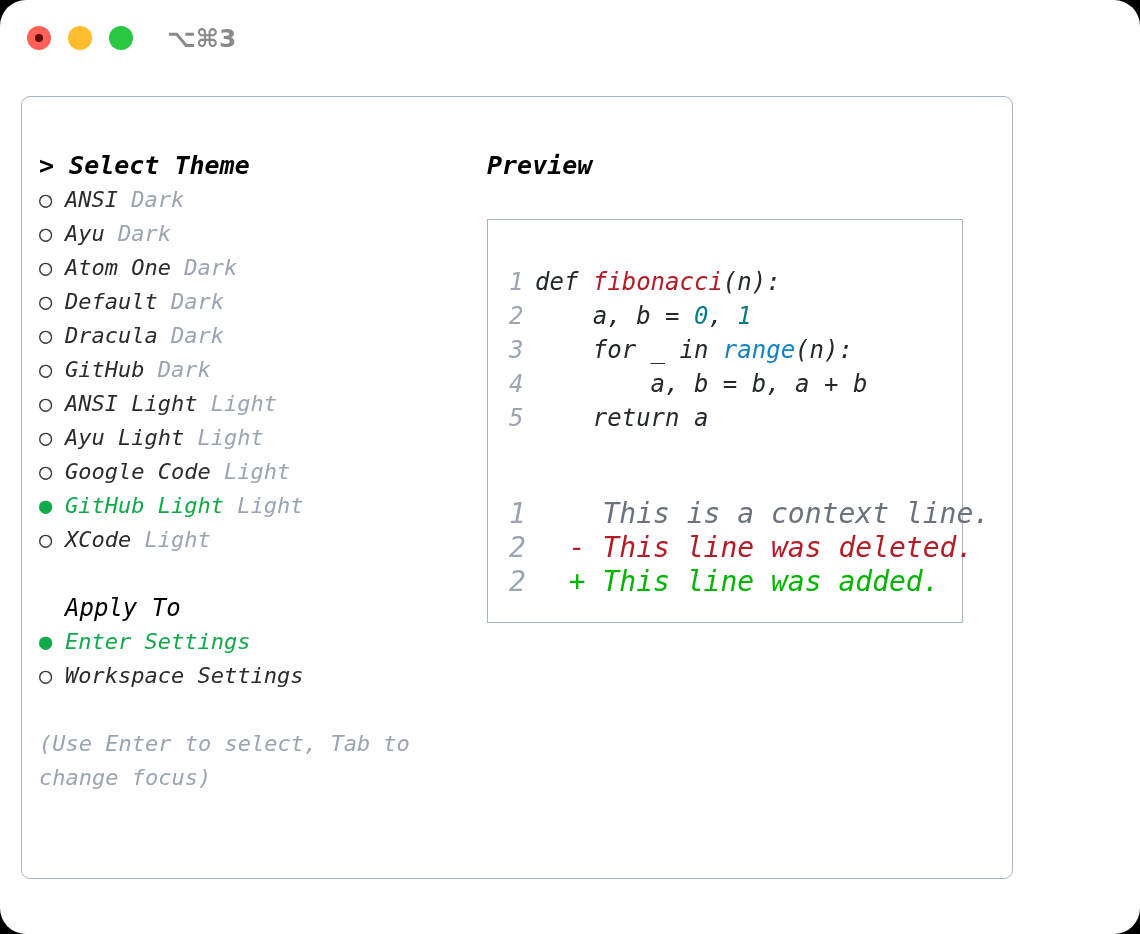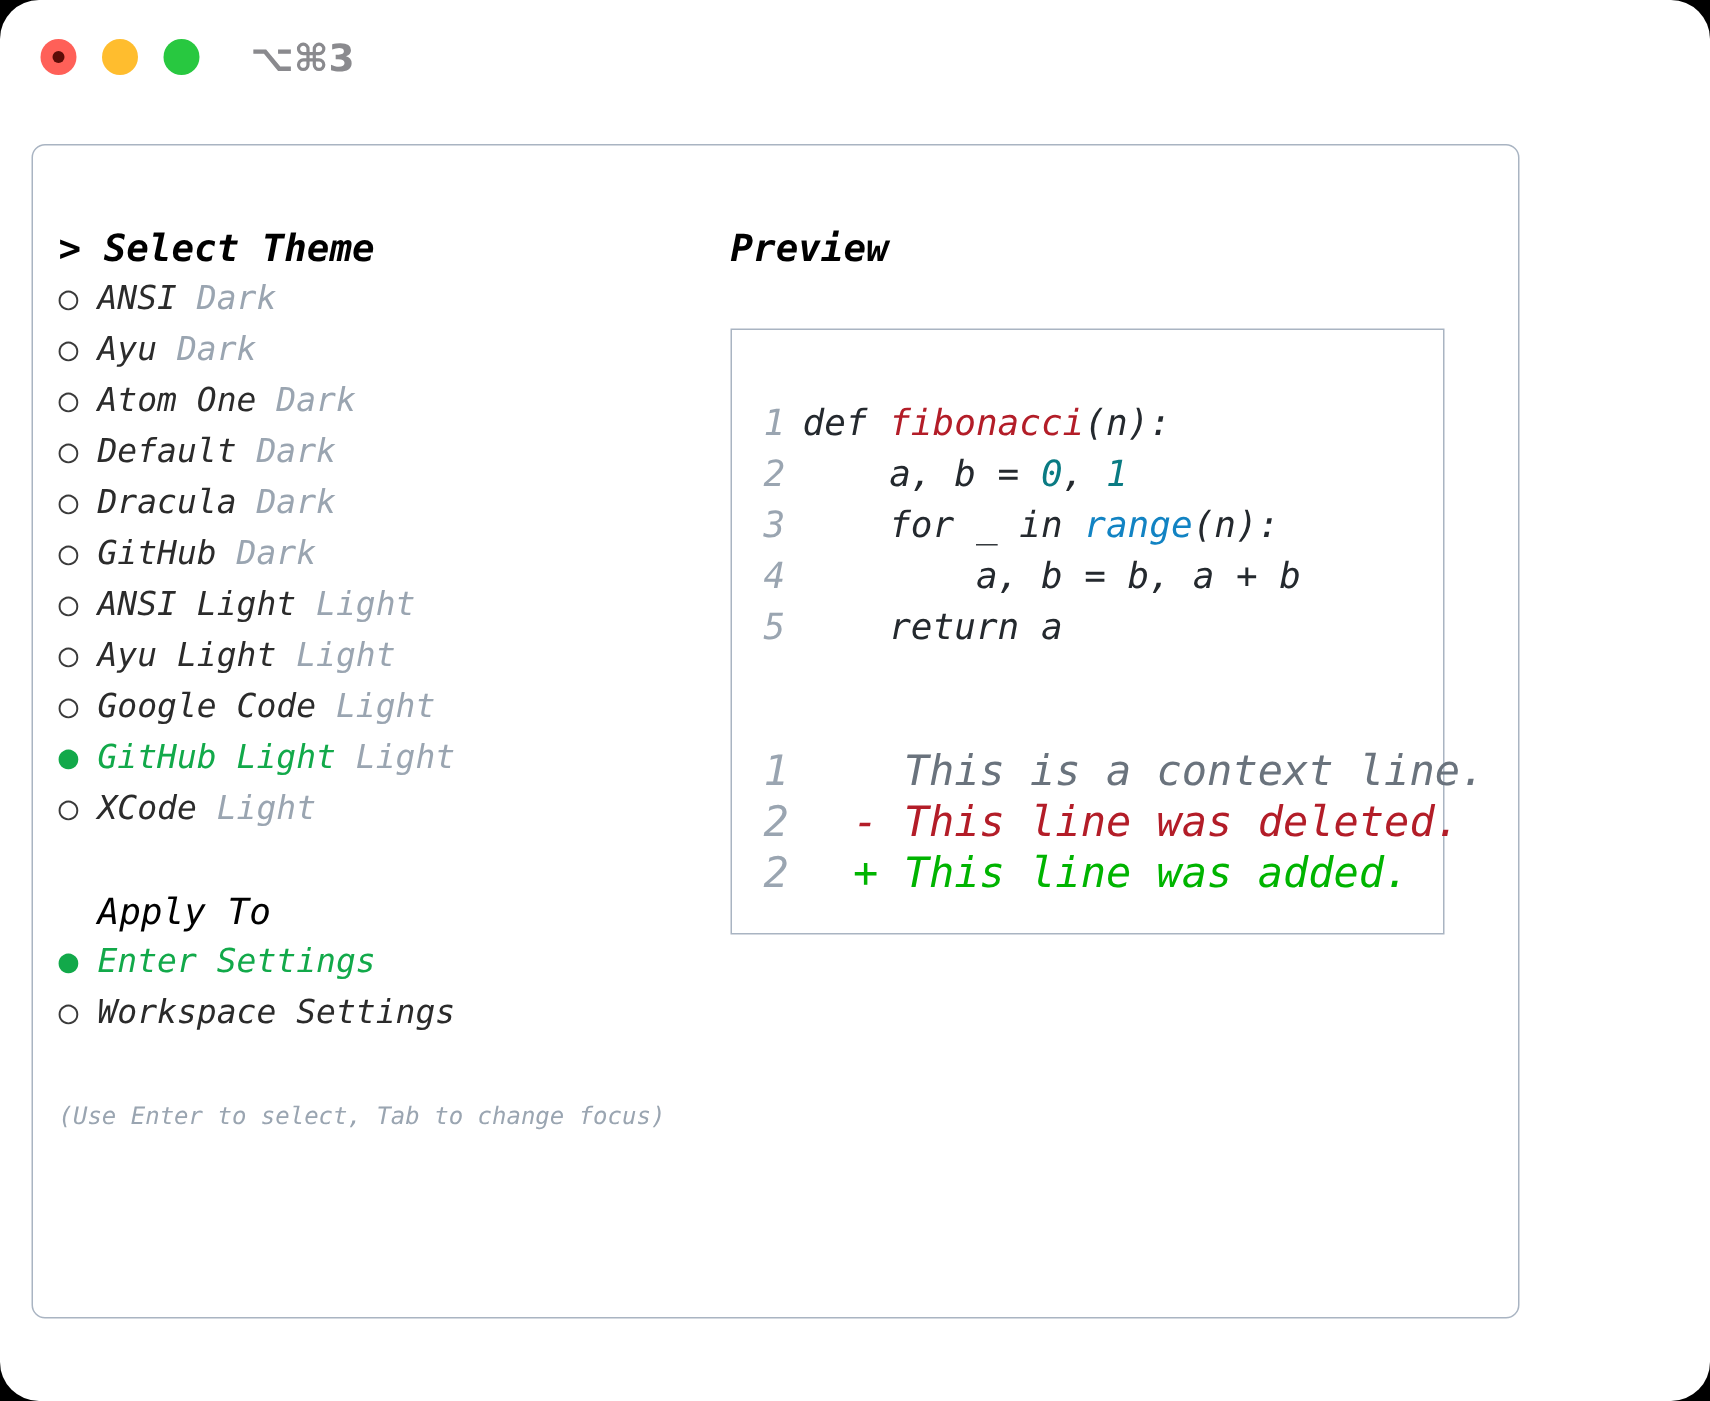--- a/index.html
+++ b/index.html
@@ -134,21 +134,21 @@
   .apply-header {
     font-size: 24px;
     line-height: 34px;
     color: #000000;
     white-space: pre;
     padding-left: 26px;
   }
 
   .hint {
     margin-top: 34px;
-    font-size: 16px;
+    font-size: 22px;
     line-height: 34px;
     color: #9AA5B1;
     width: 420px;
     word-spacing: 0px;
   }
 
   
   .preview-title {
     font-size: 25px;
     font-weight: bold;

